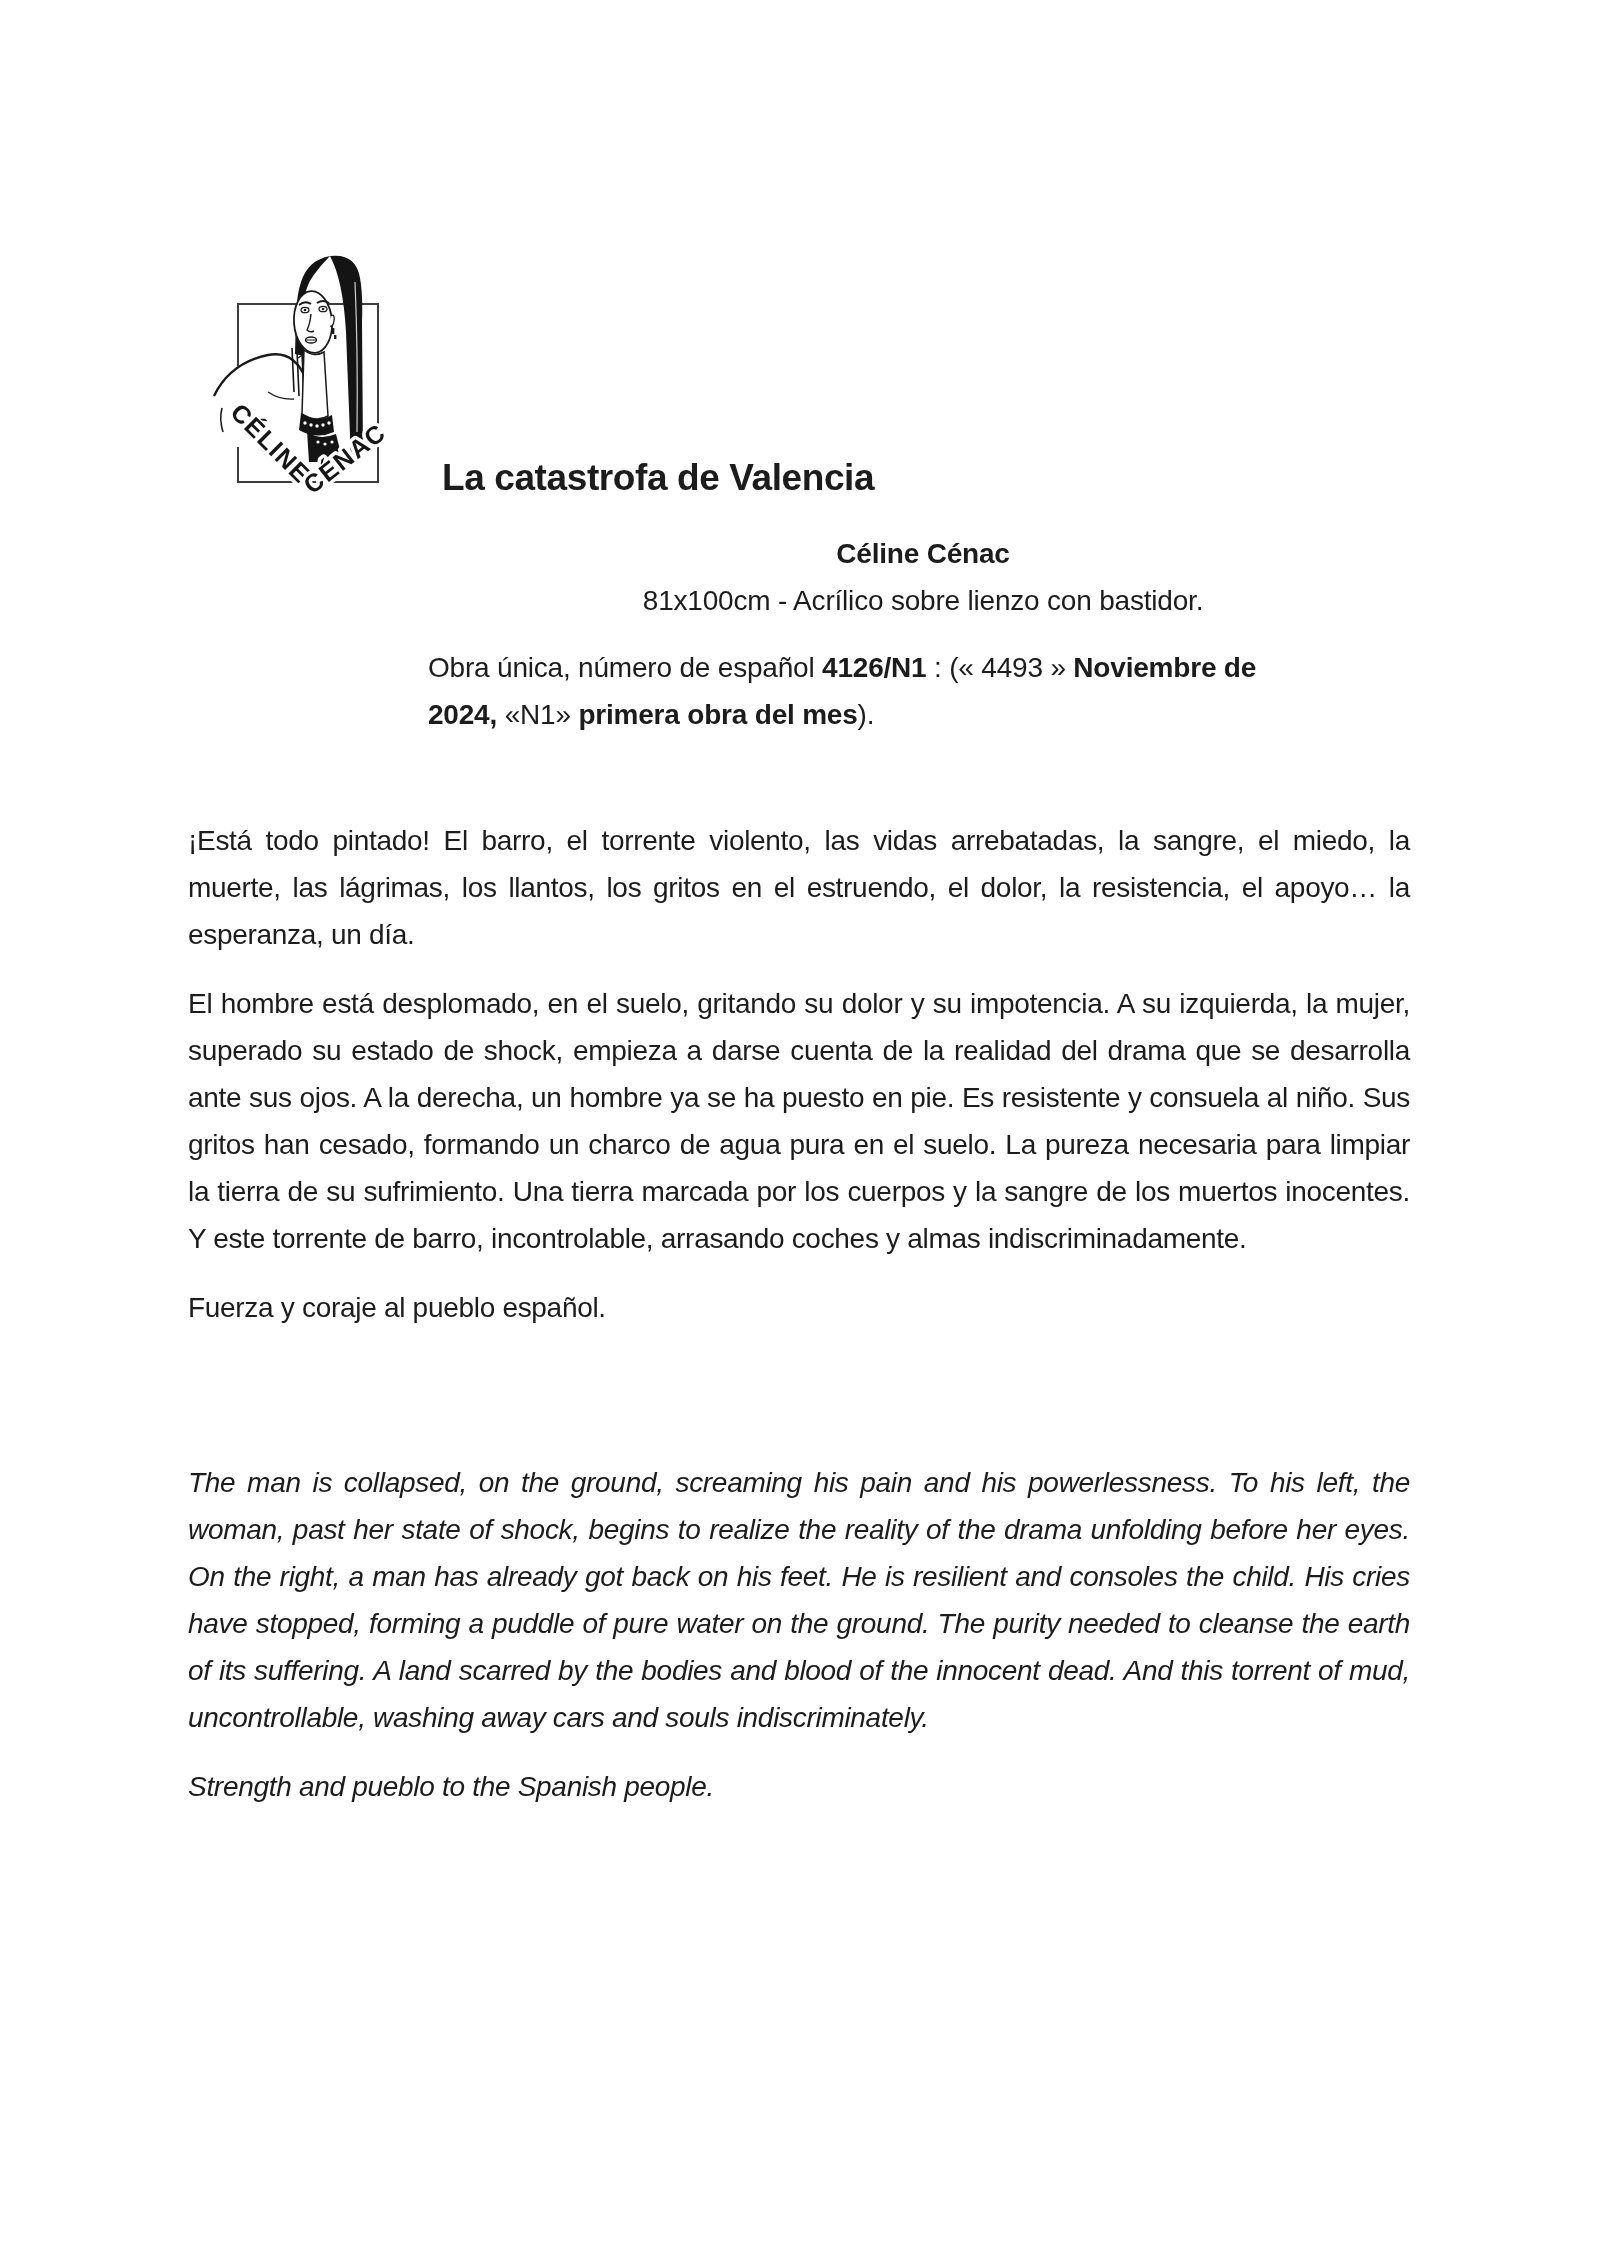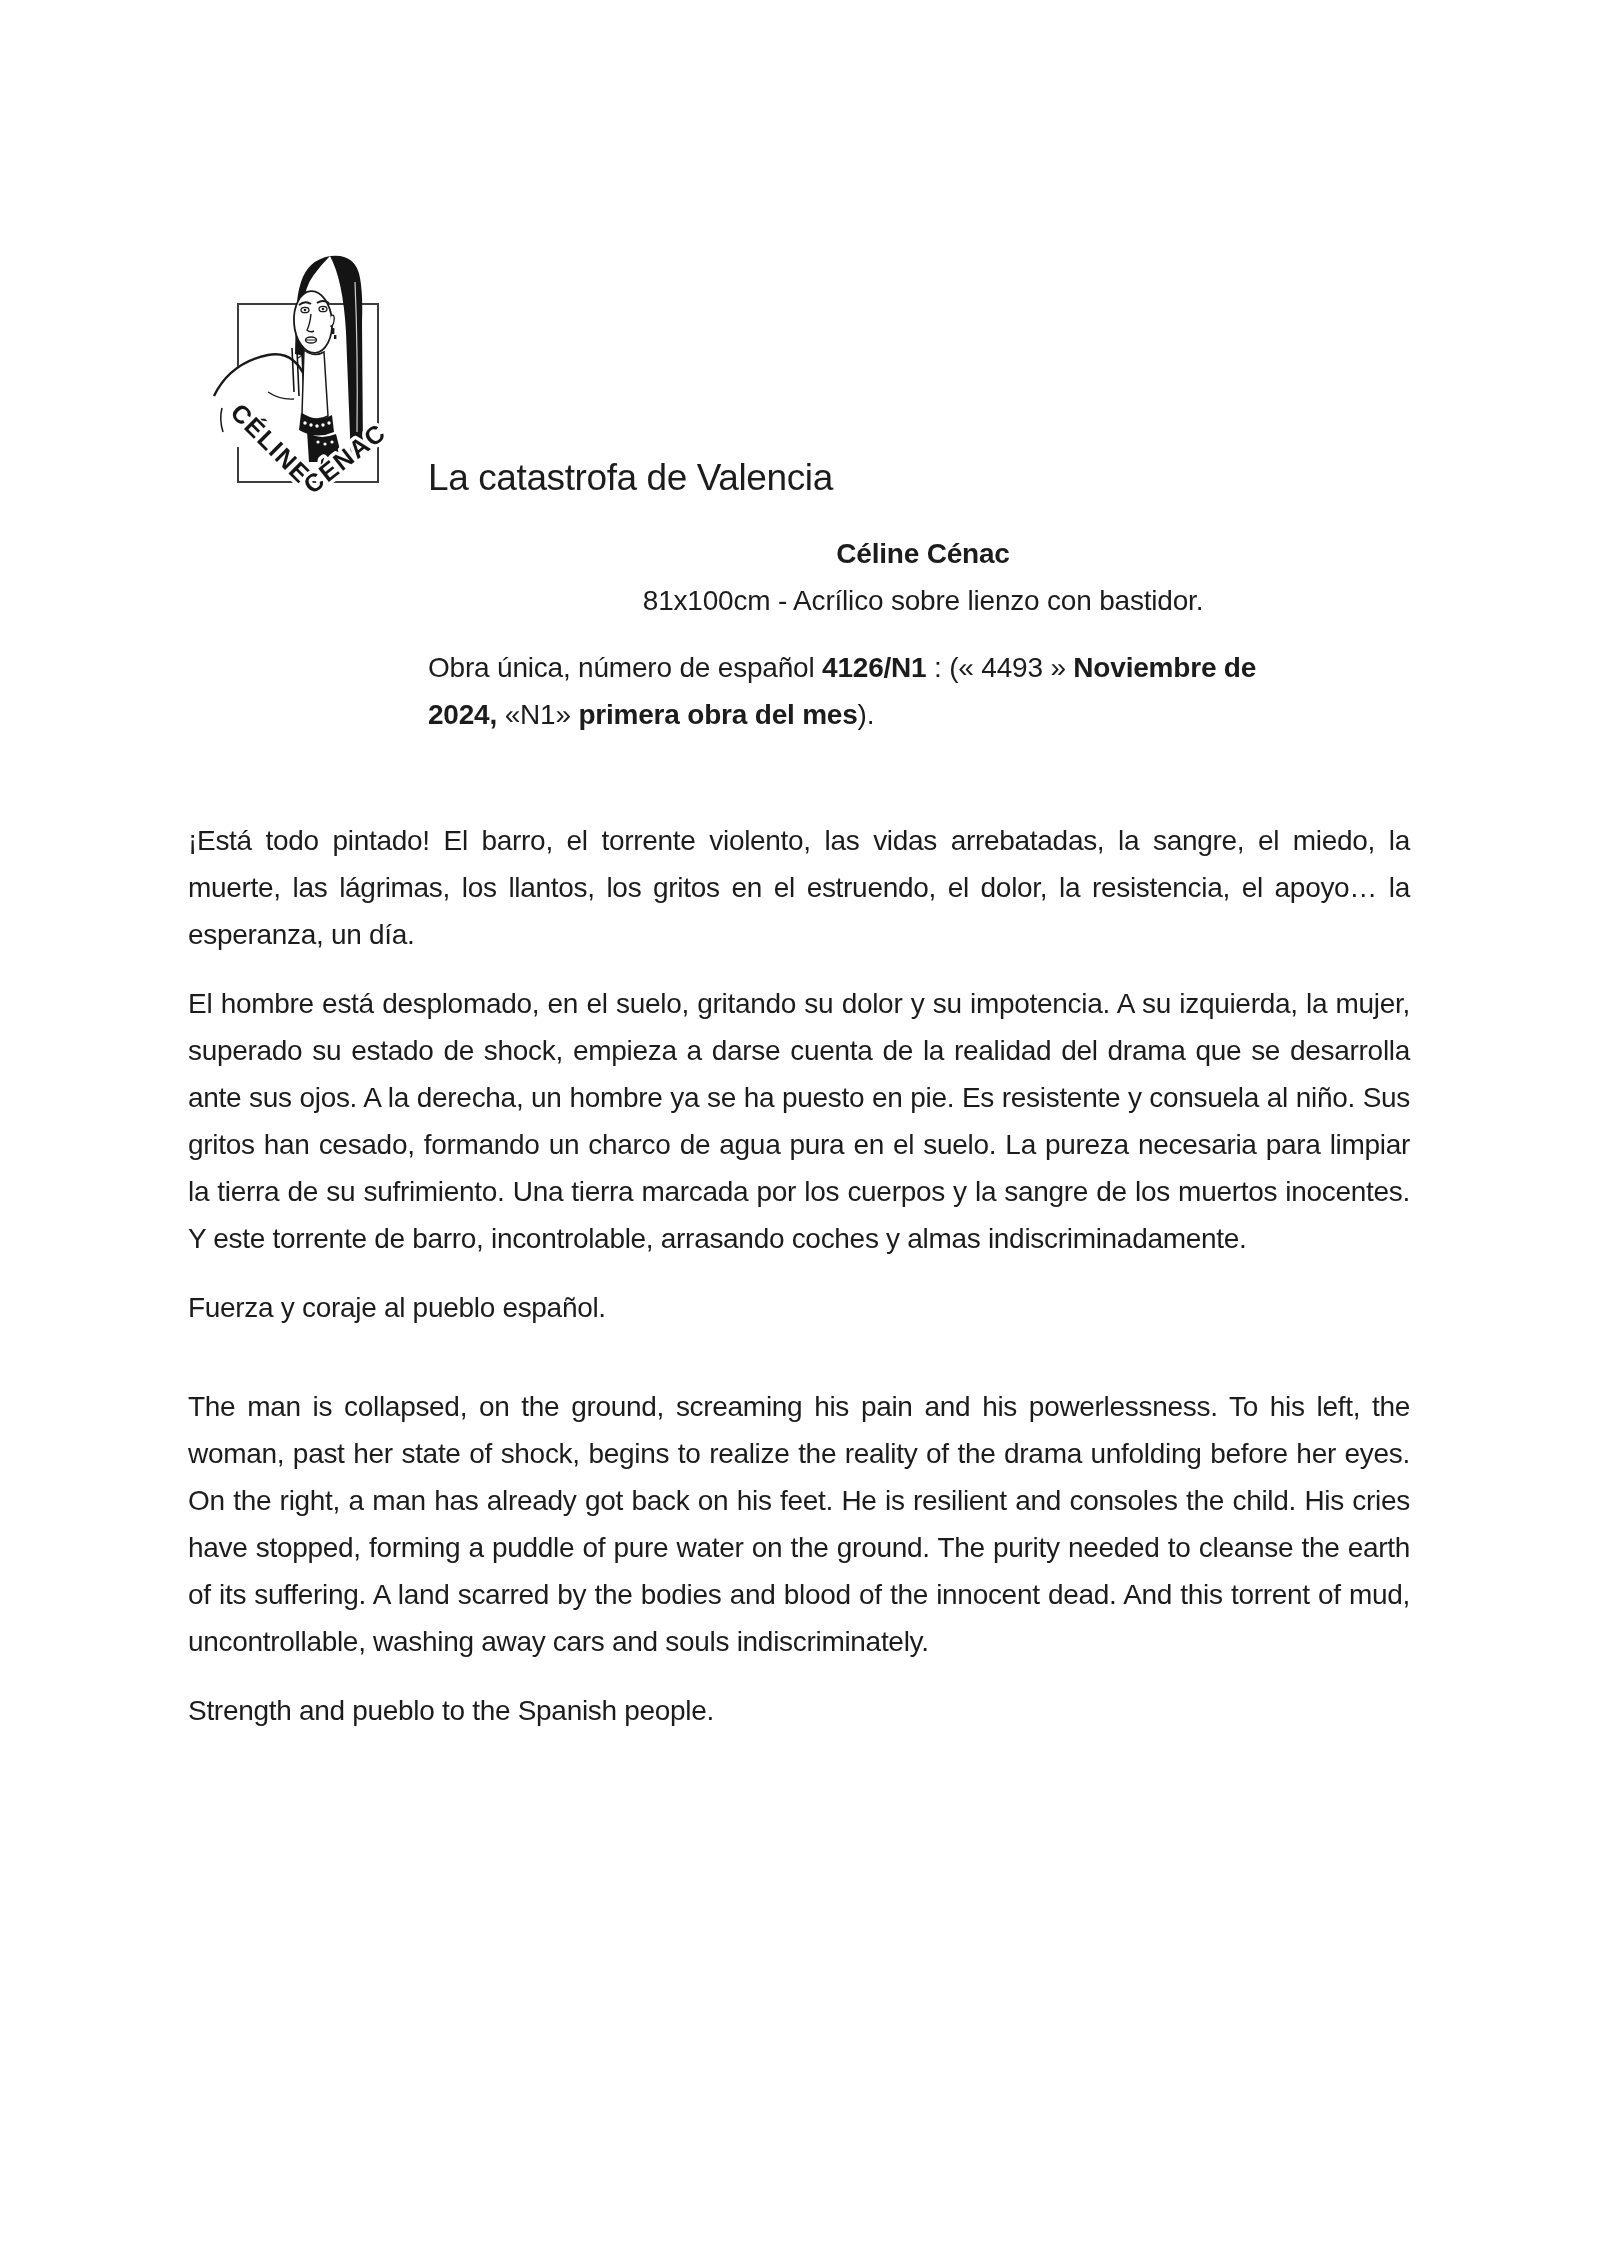--- a/index.html
+++ b/index.html
@@ -27,26 +27,26 @@
     letter-spacing: 1.5px;
     fill: #151515;
     paint-order: stroke;
     stroke: #ffffff;
     stroke-width: 7px;
     stroke-linejoin: round;
   }
   
   .title {
     position: absolute;
-    left: 428px;
+    left: 442px;
     top: 456px;
     margin: 0;
     font-size: 37px;
     line-height: 44px;
-    font-weight: 400;
+    font-weight: 700;
     letter-spacing: -0.4px;
     white-space: nowrap;
   }
   .head-sub {
     position: absolute;
     left: 428px;
     top: 530px;
     width: 990px;
   }
   .head-sub p { margin: 0; font-size: 28px; line-height: 47px; letter-spacing: -0.2px; text-align: center; }
@@ -66,21 +66,21 @@
   .body-es, .body-en {
     position: absolute;
     left: 188px;
     width: 1222px;
     font-size: 28px;
     line-height: 47px;
     letter-spacing: -0.3px;
     text-align: justify;
   }
   .body-es { top: 817px; }
-  .body-en { top: 1383px; }
+  .body-en { top: 1459px; font-style: italic; }
   .body-es p, .body-en p { margin: 0 0 22px 0; }
   .body-es p:last-child, .body-en p:last-child { margin-bottom: 0; }
 </style>
 </head>
 <body>
 
 <div class="page">
 
   <div class="logo">
     <svg viewBox="0 0 215 265">

